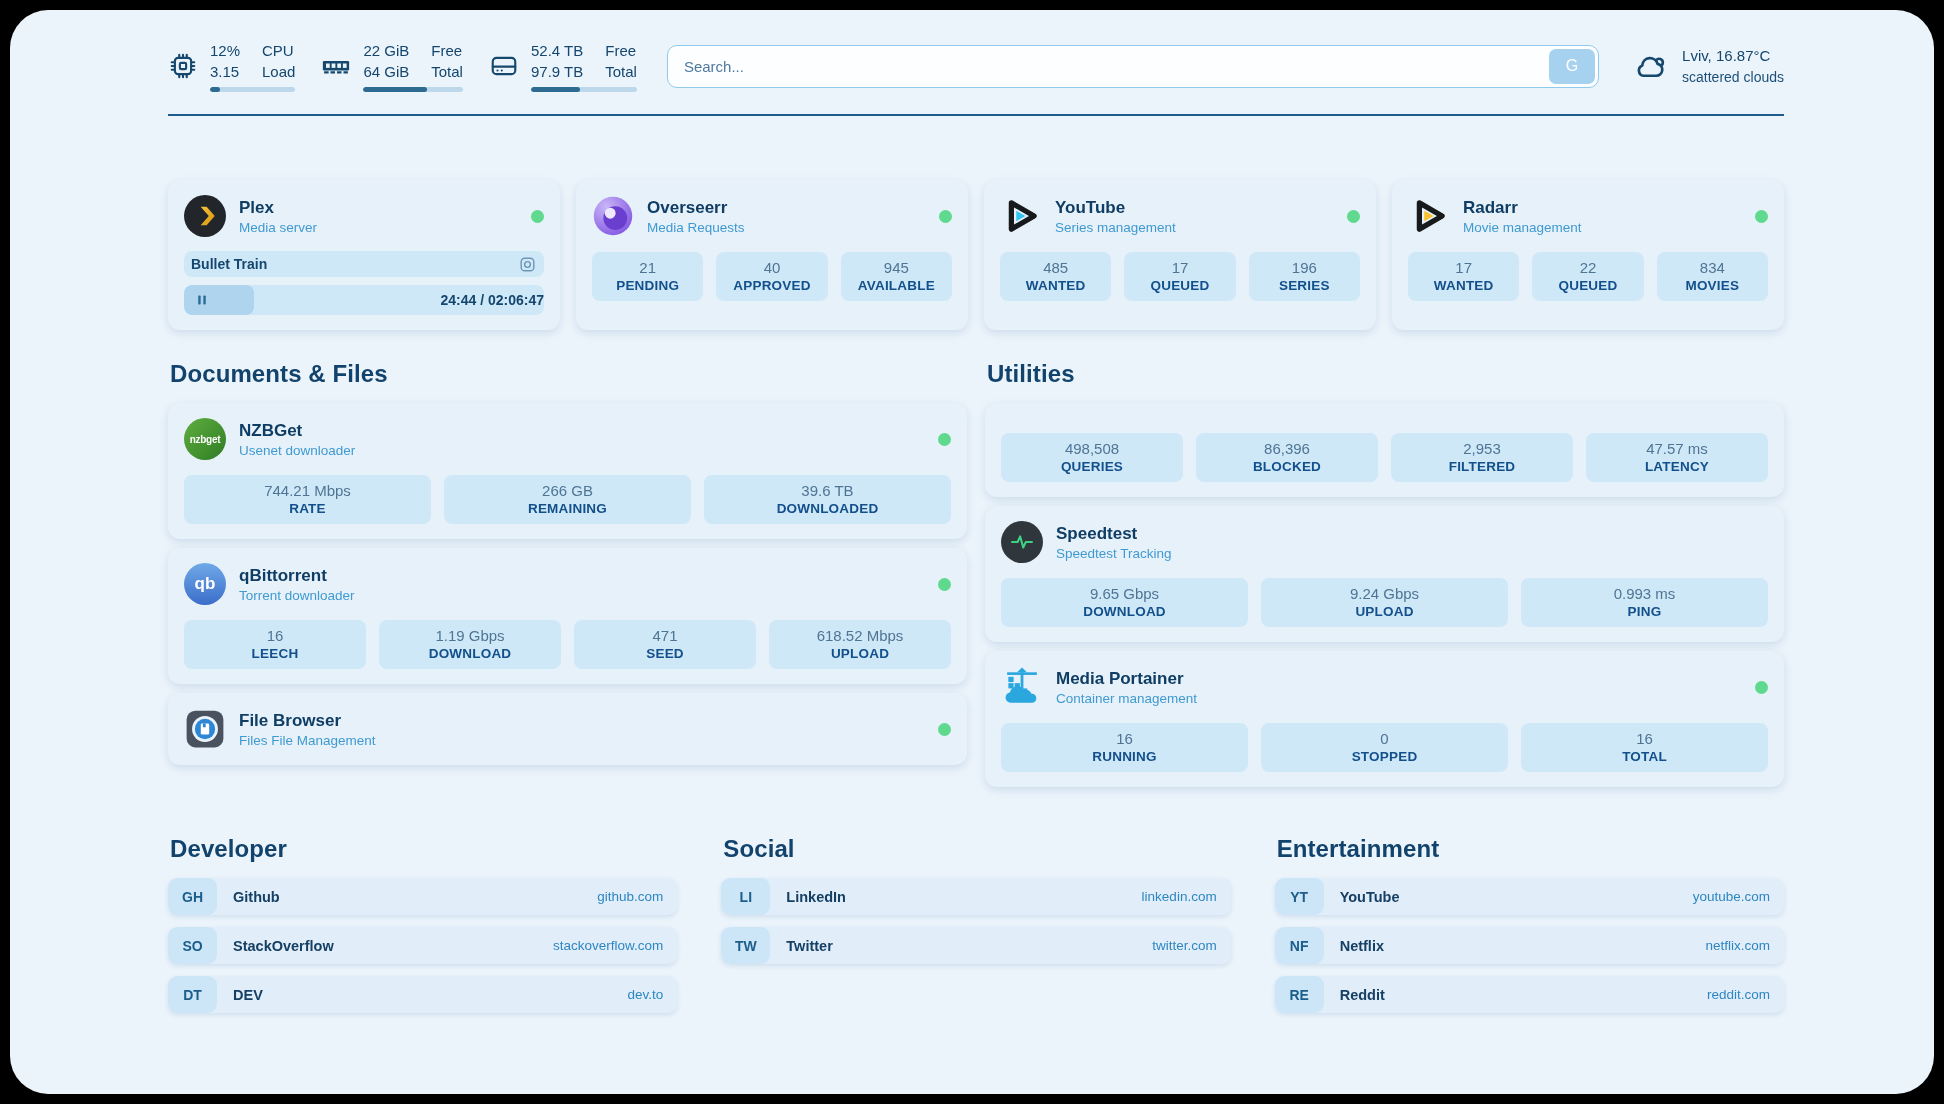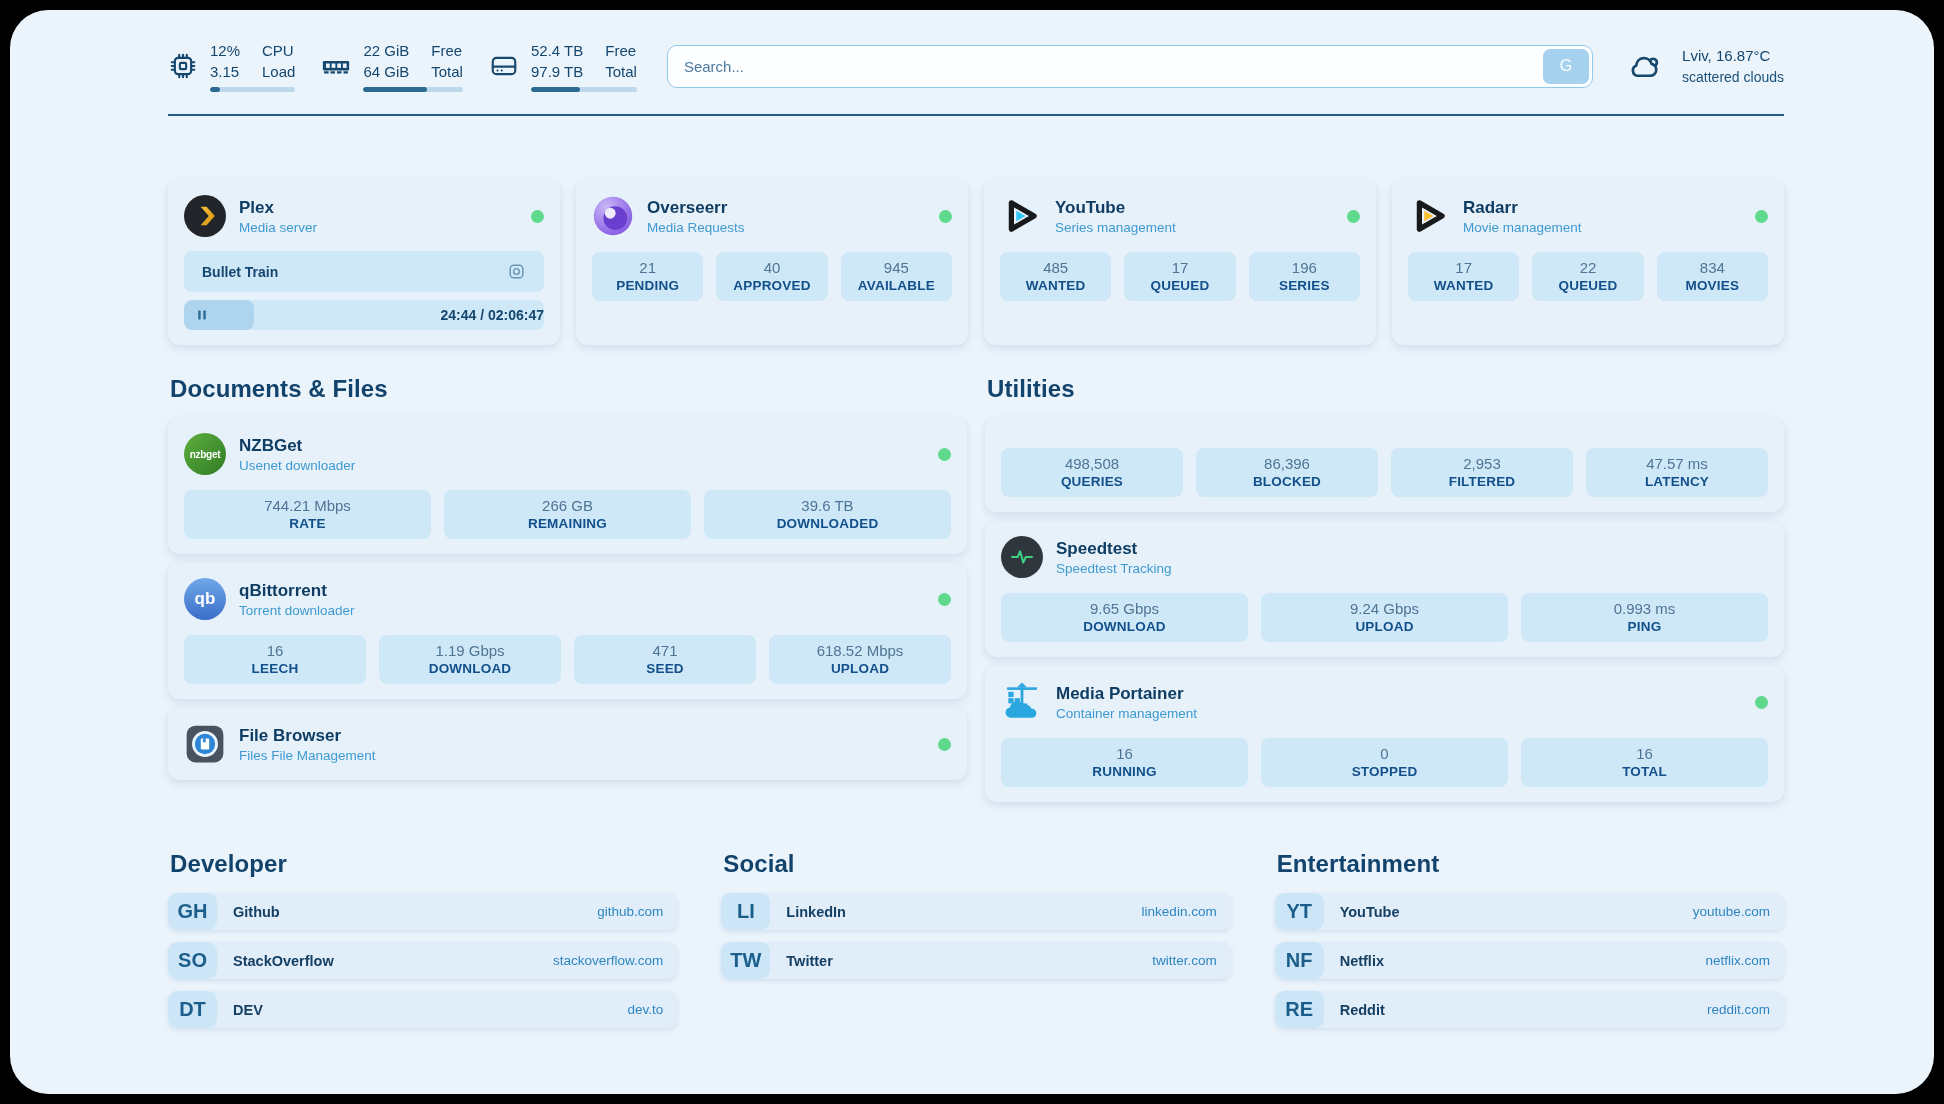--- a/index.html
+++ b/index.html
@@ -34,21 +34,21 @@
   .sg-cols{display:flex;gap:22px;}
   .sg-col{display:flex;flex-direction:column;font-size:15px;line-height:1.4;color:var(--navy);font-weight:500;}
   .sg-bar{height:5px;background:var(--bar-track);border-radius:3px;margin-top:5px;overflow:hidden;}
   .sg-bar-fill{height:100%;background:var(--bar-fill);border-radius:3px;}
   .search-wrap{flex:1;margin:0 34px 0 30px;position:relative;height:43px;}
   .search-wrap input{width:100%;height:100%;border:1.5px solid #8fc9ec;border-radius:10px;background:#fdfeff;
       padding:0 60px 0 16px;font-size:15px;color:var(--navy);outline:none;font-family:inherit;}
   .search-wrap input::placeholder{color:#3a6b94;opacity:.9;}
   .g-btn{position:absolute;top:4px;right:4px;bottom:4px;width:46px;background:#a7d2ef;border:none;border-radius:7px;
       color:#fff;font-size:16px;font-weight:500;cursor:pointer;font-family:inherit;}
-  .weather{display:flex;align-items:center;gap:19px;}
+  .weather{display:flex;align-items:center;gap:13px;}
   .weather-icon{width:36px;height:36px;}
   .weather-icon svg{width:100%;height:100%;}
   .weather-text{display:flex;flex-direction:column;font-size:15px;line-height:1.45;color:var(--navy);}
   .weather-text .cond{font-size:14px;color:#1d5078;}
   .separator{height:2px;background:#1e5c8c;border:none;margin-top:22px;}
 
   
   .section-title{font-size:24px;font-weight:600;color:#11436d;margin:0 0 15px 2px;letter-spacing:.1px;}
   .media-section{margin-top:64px;}
   .media-grid{display:grid;grid-template-columns:repeat(4,1fr);gap:16px;}
@@ -70,36 +70,36 @@
   .app-titles{display:flex;flex-direction:column;gap:2px;}
   .app-name{font-size:17px;font-weight:600;color:var(--navy-strong);}
   .app-desc{font-size:13.5px;color:var(--sub-blue);}
   .status-dot{width:13px;height:13px;border-radius:50%;background:var(--green);margin-left:auto;flex:0 0 auto;}
   .stat-row{display:flex;gap:13px;margin-top:15px;}
   .pill{flex:1;background:var(--pill-bg);border-radius:8px;padding:7px 4px 8px;text-align:center;}
   .pill-v{display:block;font-size:15px;color:var(--value-gray);}
   .pill-l{display:block;font-size:13.5px;font-weight:700;color:var(--label-blue);margin-top:2px;letter-spacing:.2px;}
 
   
-  .media-row{height:41px;background:var(--pill-bg);border-radius:8px;display:flex;align-items:center;padding:0 18px;margin-top:14px;}
+  .media-row{height:26px;background:var(--pill-bg);border-radius:8px;display:flex;align-items:center;padding:0 7px;margin-top:14px;}
   .media-row .mr-title{font-size:14px;font-weight:600;color:var(--navy);}
   .mr-cam{margin-left:auto;width:19px;height:19px;cursor:pointer;}
   .mr-cam svg{width:100%;height:100%;}
   .progress-row{height:30px;background:var(--pill-bg);border-radius:8px;position:relative;margin-top:8px;display:flex;align-items:center;overflow:hidden;}
   .progress-fill{position:absolute;left:0;top:0;bottom:0;background:#aed4ee;border-radius:8px;}
   .pp-pause{position:relative;z-index:1;width:18px;height:18px;margin-left:9px;cursor:pointer;}
   .pp-pause svg{width:100%;height:100%;}
   .pp-time{position:relative;z-index:1;margin-left:auto;font-size:14px;font-weight:700;color:var(--navy);}
 
   
   .links-grid{display:grid;grid-template-columns:1fr 1fr 1fr;gap:44px;margin-top:48px;}
   .bookmark{display:flex;align-items:center;height:37px;background:var(--row-bg);border-radius:9px;margin-bottom:12px;
       box-shadow:0 2px 5px rgba(110,150,190,.22);overflow:hidden;cursor:pointer;}
   .bm-abbr{width:49px;align-self:stretch;background:var(--abbr-bg);display:flex;align-items:center;justify-content:center;
-      font-weight:600;font-size:20px;color:#1b5e8c;border-radius:9px;}
+      font-weight:600;font-size:14px;color:#1b5e8c;border-radius:9px;}
   .bm-name{margin-left:16px;font-size:14.5px;color:#153f63;font-weight:600;}
   .bm-url{margin-left:auto;margin-right:14px;font-size:13.5px;color:var(--url-blue);}
 </style>
 </head>
 <body>
 
 <div class="frame">
   <div class="content">
 
     <header class="topbar">

